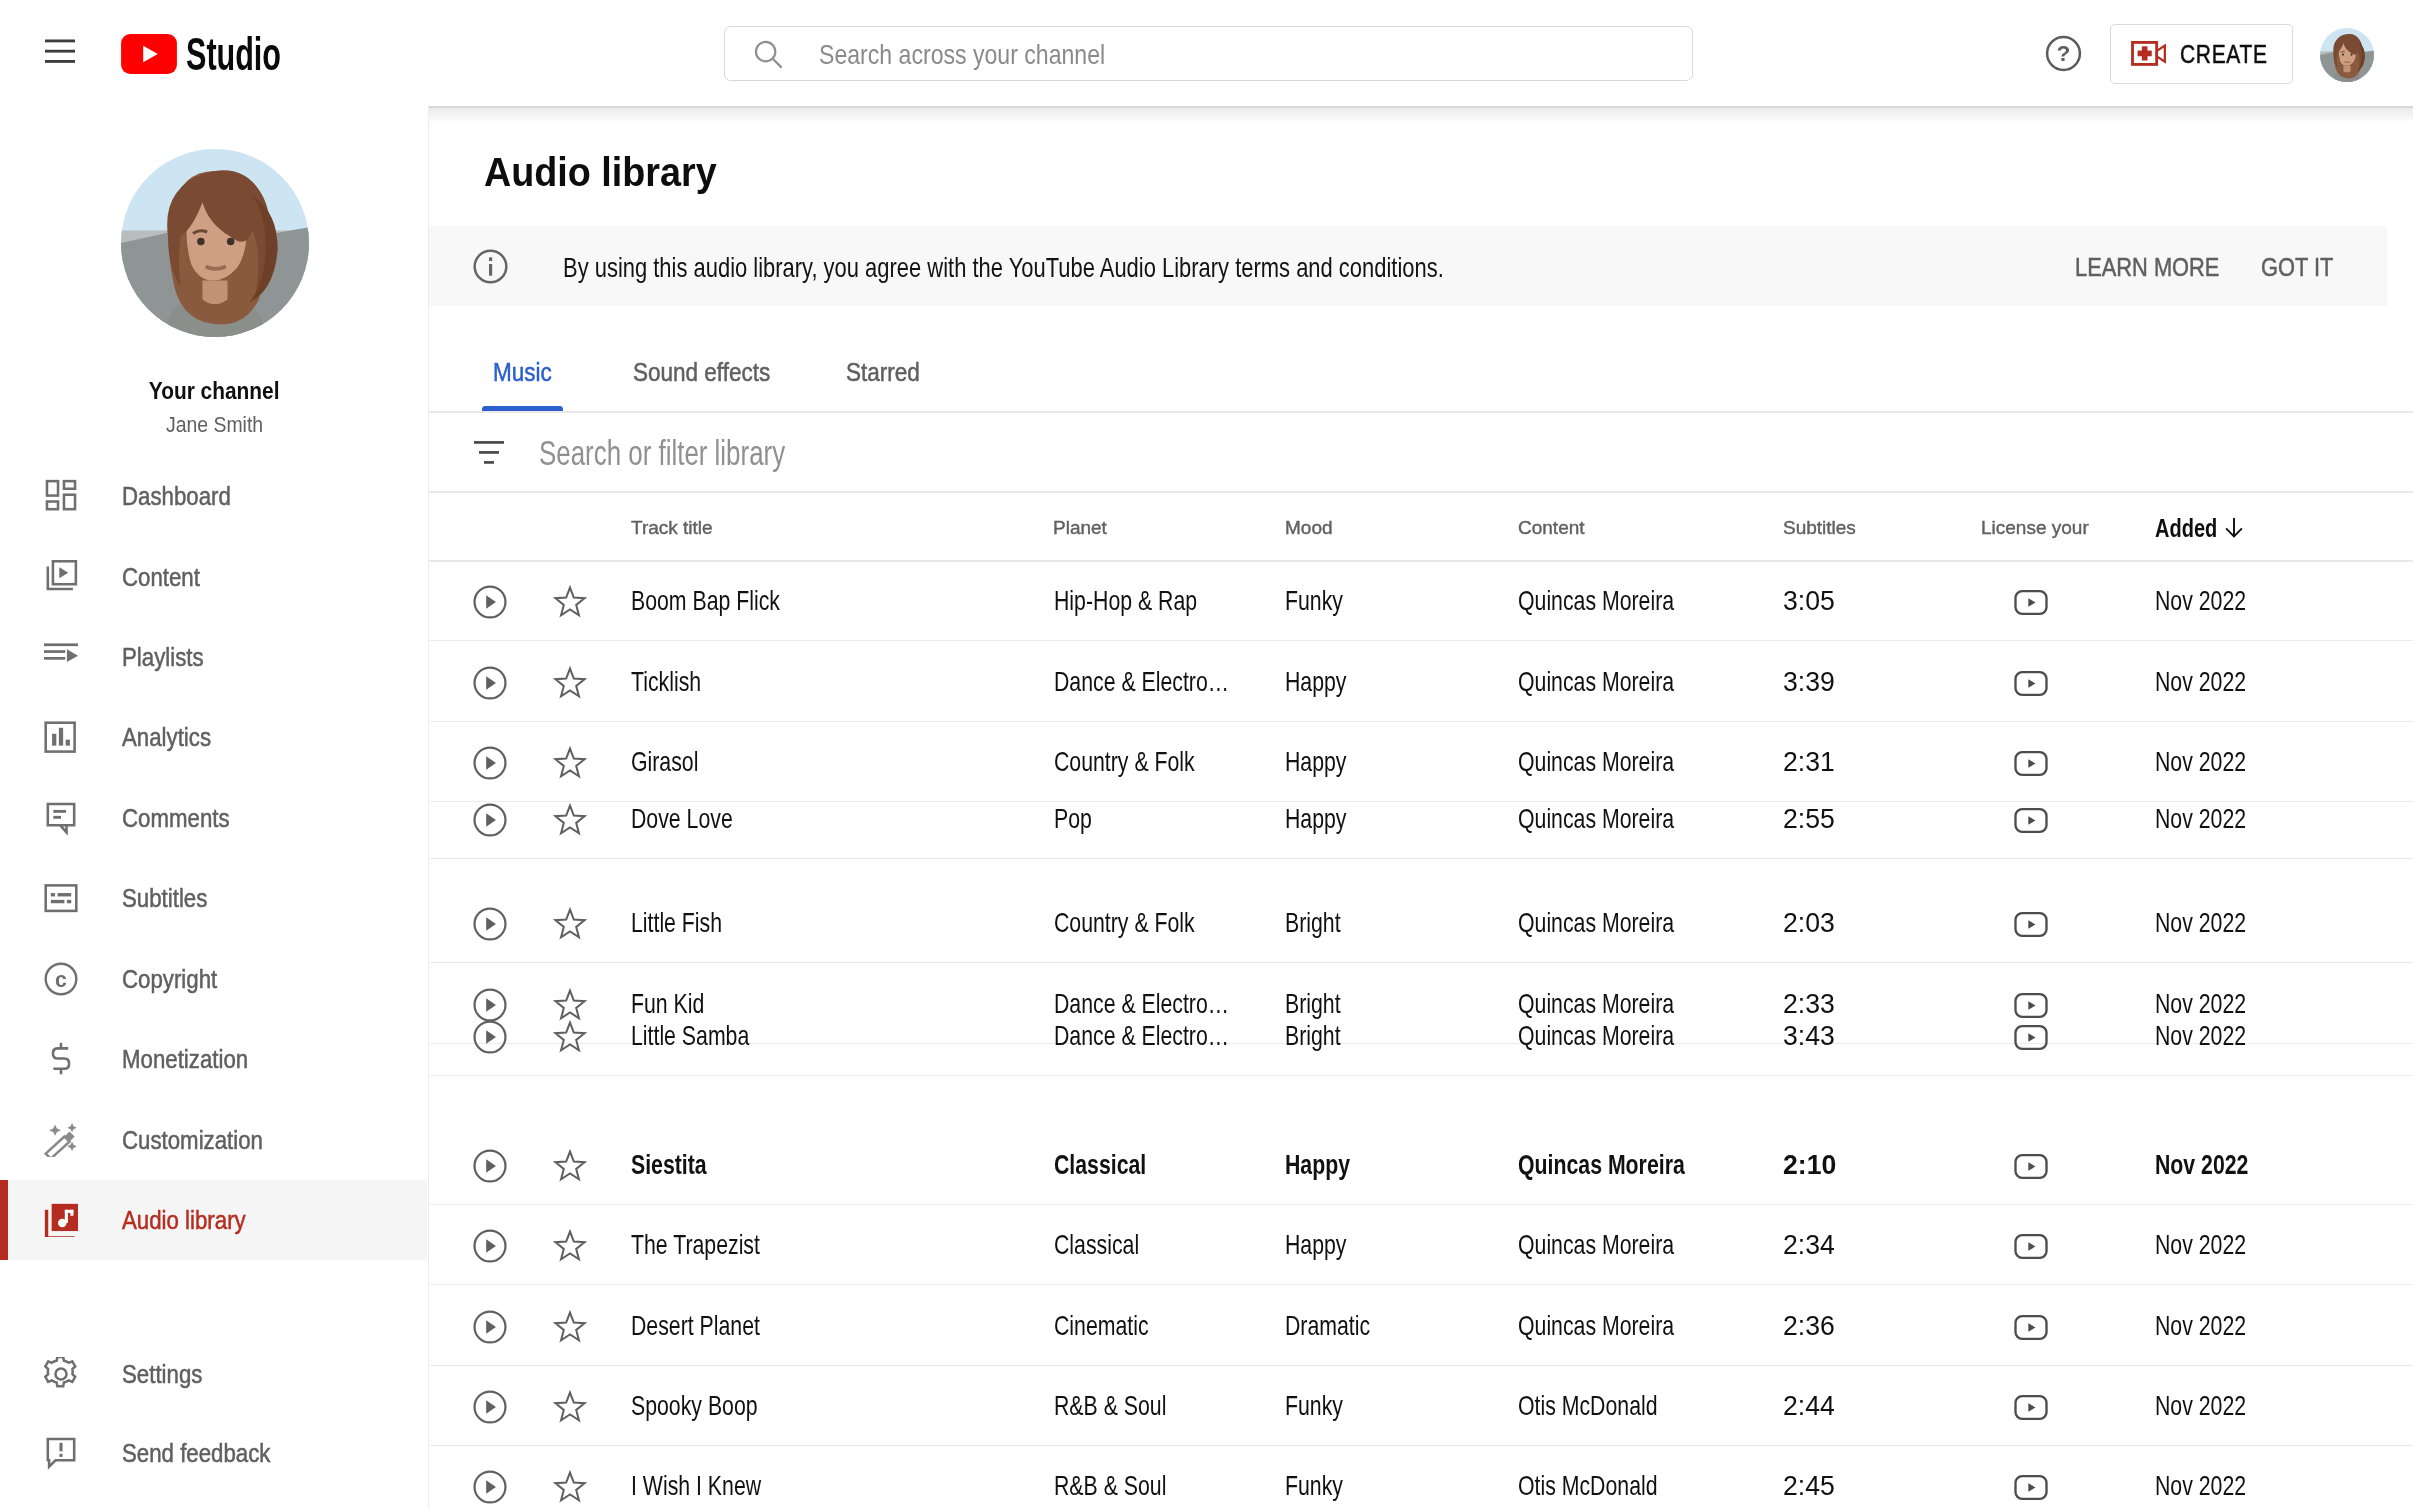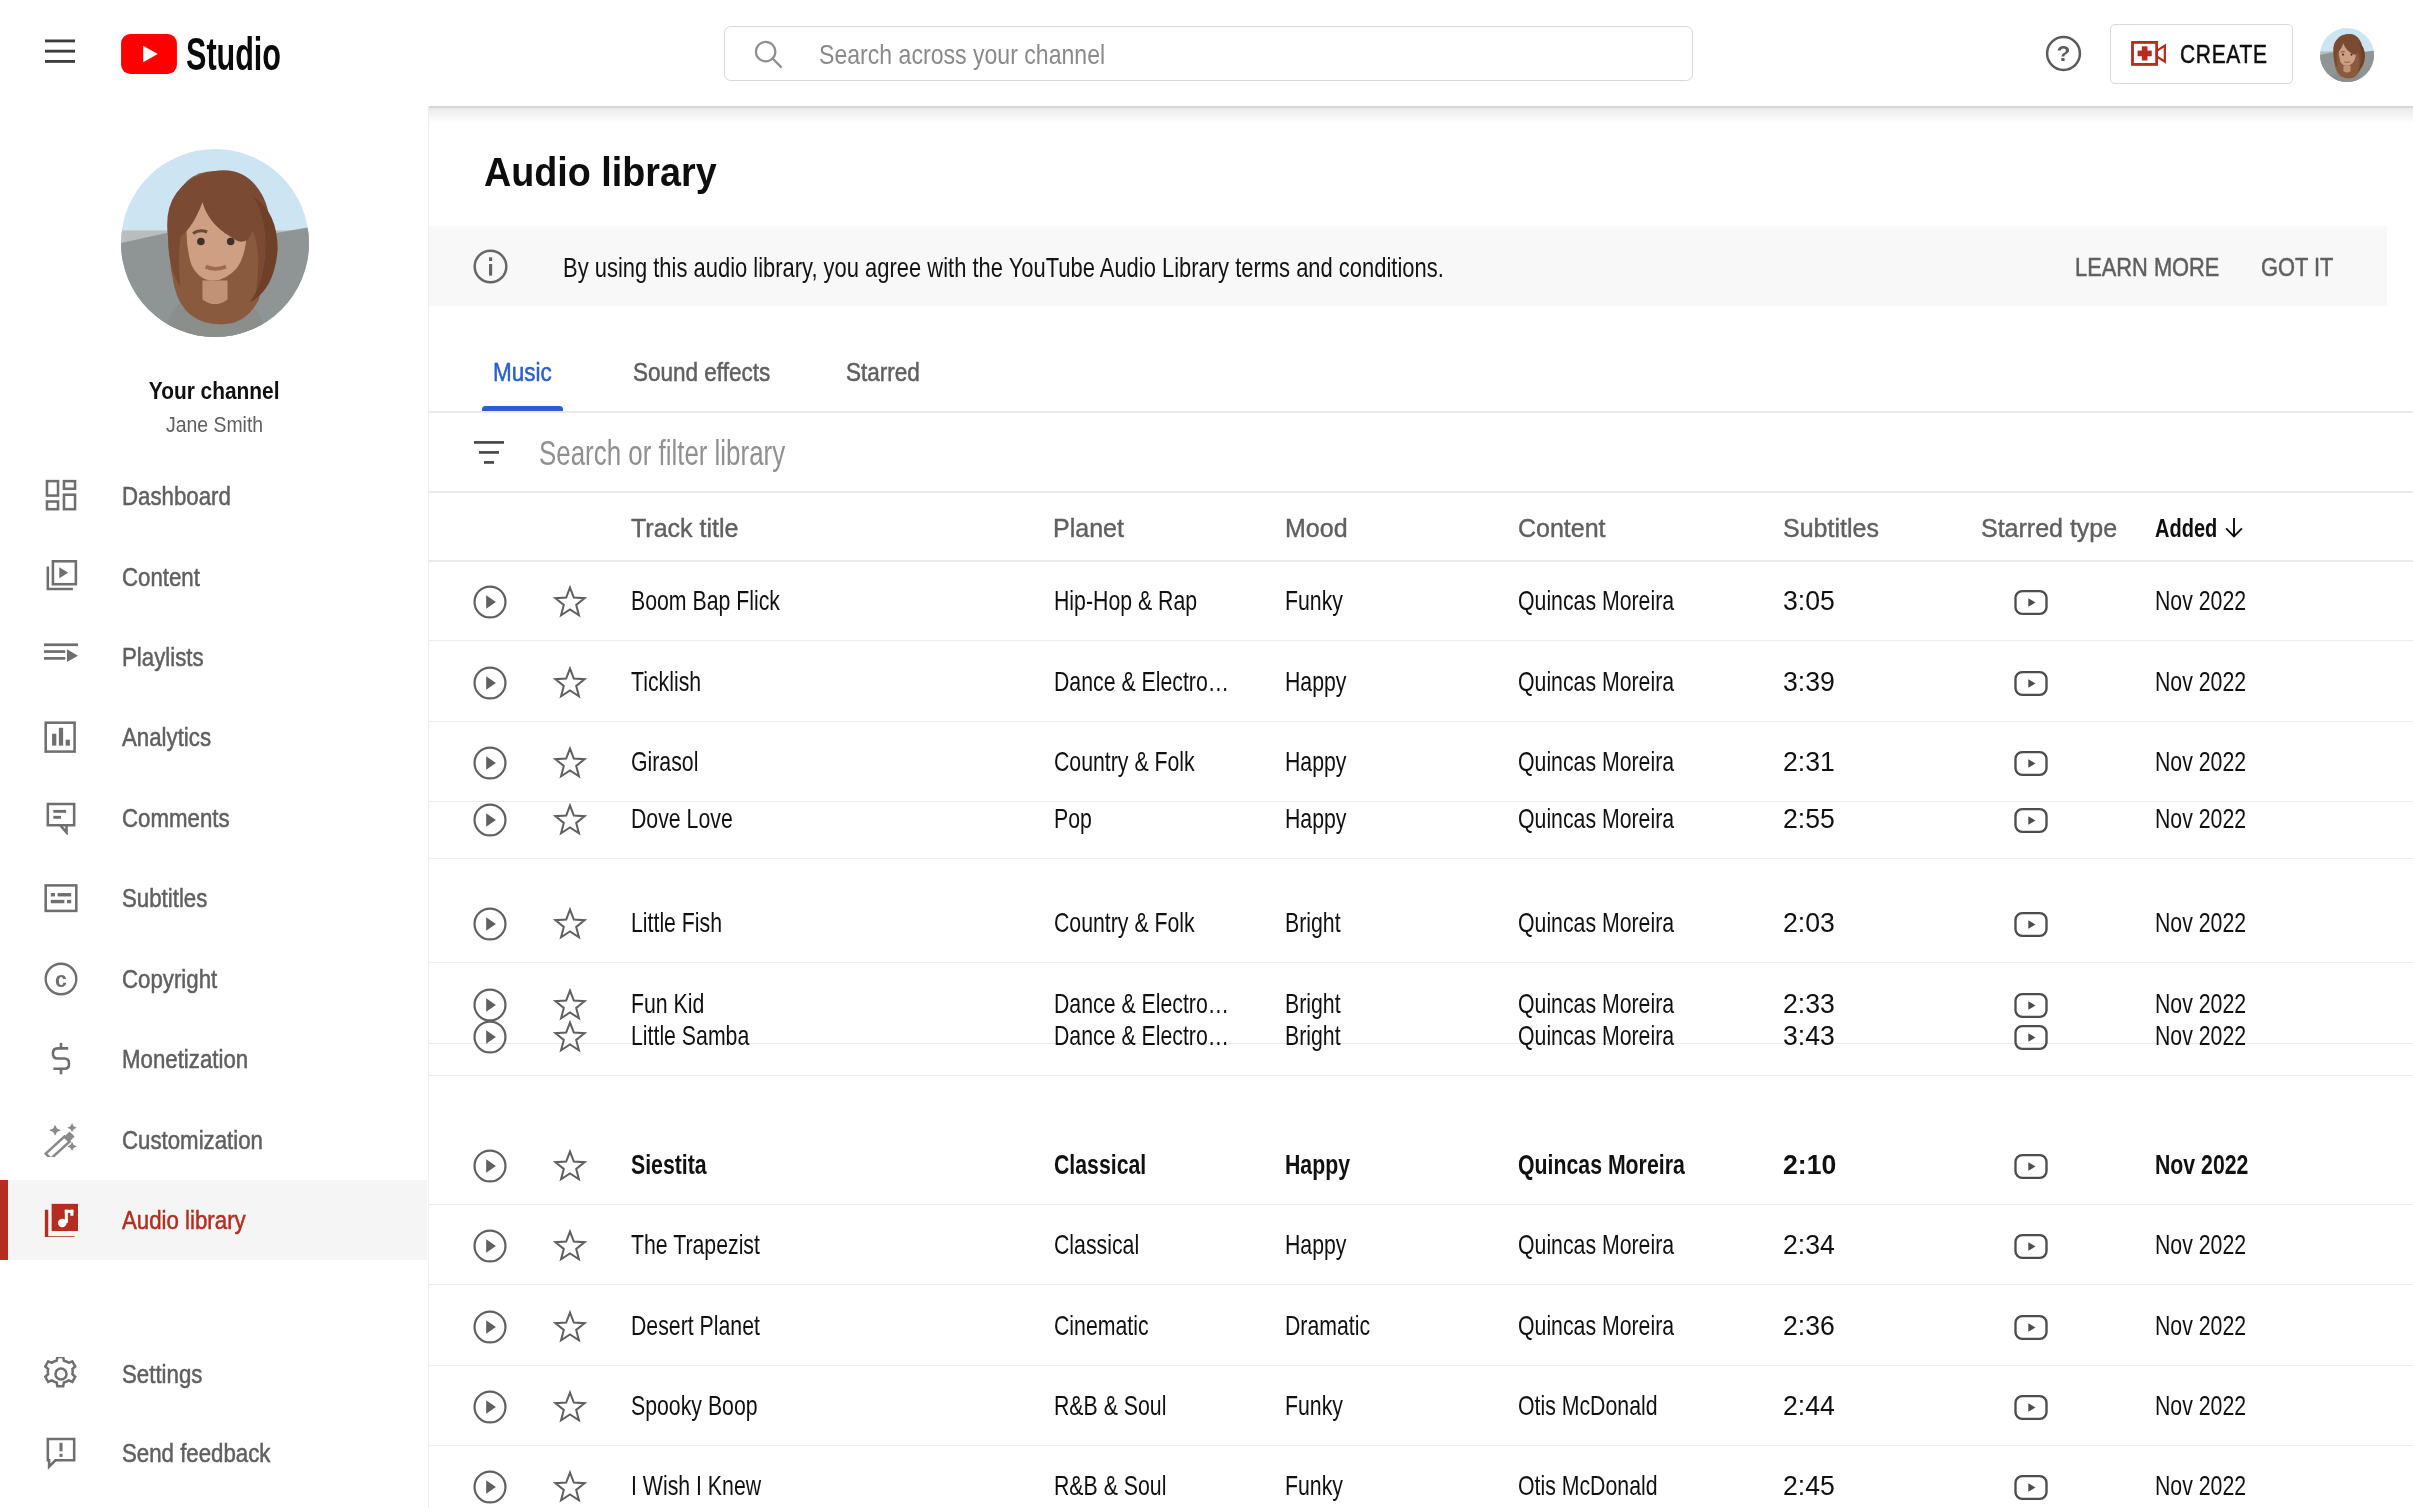--- a/index.html
+++ b/index.html
@@ -6,21 +6,21 @@
   html,body { width:2413px; height:1508px; overflow:hidden; background:#fff;
     font-family:"Liberation Sans", sans-serif; }
   .abs { position:absolute; }
   .tx { display:inline-block; white-space:nowrap; transform-origin:0 50%; }
   .ctx { display:inline-block; white-space:nowrap; transform-origin:50% 50%; }
   .med { -webkit-text-stroke:0.5px currentColor; }
   .row { position:absolute; left:429px; width:1984px; height:80px; border-bottom:1.7px solid #ececec; }
   .cell { position:absolute; top:50%; transform:translateY(-50%) scaleX(0.76); transform-origin:0 50%;
     font-size:28px; color:#111; white-space:nowrap; }
   .dur { transform:translateY(-50%) scaleX(0.95); }
-  .hdr { position:absolute; top:50%; transform:translateY(-50%); font-size:25px; color:#606060;
+  .hdr { position:absolute; top:50%; transform:translateY(-50%); font-size:19px; color:#606060;
     -webkit-text-stroke:0.4px #606060; white-space:nowrap; }
   svg { display:block; }
 </style>
 </head>
 <body>
 
 <div class="abs" style="left:0;top:0;width:2413px;height:106px;background:#fff;"></div>
 <div class="abs" style="left:0;top:106px;width:2413px;height:17px;background:linear-gradient(to bottom,#d7d7d7 0,#d7d7d7 1.7px,rgba(120,120,120,0.16) 1.7px,rgba(120,120,120,0.0) 100%);"></div>
 
 <svg class="abs" style="left:45px;top:37px;" width="30" height="30" viewBox="0 0 36 36">
@@ -212,21 +212,21 @@
 </svg>
 <span class="tx" style="position:absolute;left:539px;top:453px;transform:translateY(-50%) scaleX(0.74);font-size:35px;color:#909090;">Search or filter library</span>
 <div class="abs" style="left:429px;top:491px;width:1984px;height:1.7px;background:#e9e9e9;"></div>
 
 <div class="abs" style="left:429px;top:493px;width:1984px;height:69px;">
   <span class="hdr" style="left:202px;">Track title</span>
   <span class="hdr" style="left:624px;">Planet</span>
   <span class="hdr" style="left:856px;">Mood</span>
   <span class="hdr" style="left:1089px;">Content</span>
   <span class="hdr" style="left:1354px;">Subtitles</span>
-  <span class="hdr" style="left:1552px;">Starred type</span>
+  <span class="hdr" style="left:1552px;">License your</span>
   <span class="hdr" style="left:1726px;color:#0f0f0f;-webkit-text-stroke:0;font-weight:bold;font-size:25px;transform:translateY(-50%) scaleX(0.80);transform-origin:0 50%;">Added</span>
   <svg class="abs" style="left:1795px;top:24px;" width="20" height="22" viewBox="0 0 24 26">
     <g stroke="#0f0f0f" stroke-width="2.3" fill="none">
       <line x1="12" y1="1" x2="12" y2="23"></line>
       <path d="M2.5 13.5 L12 23 L21.5 13.5"></path>
     </g>
   </svg>
 </div>
 <div class="abs" style="left:429px;top:560px;width:1984px;height:1.7px;background:#e9e9e9;"></div>
 

